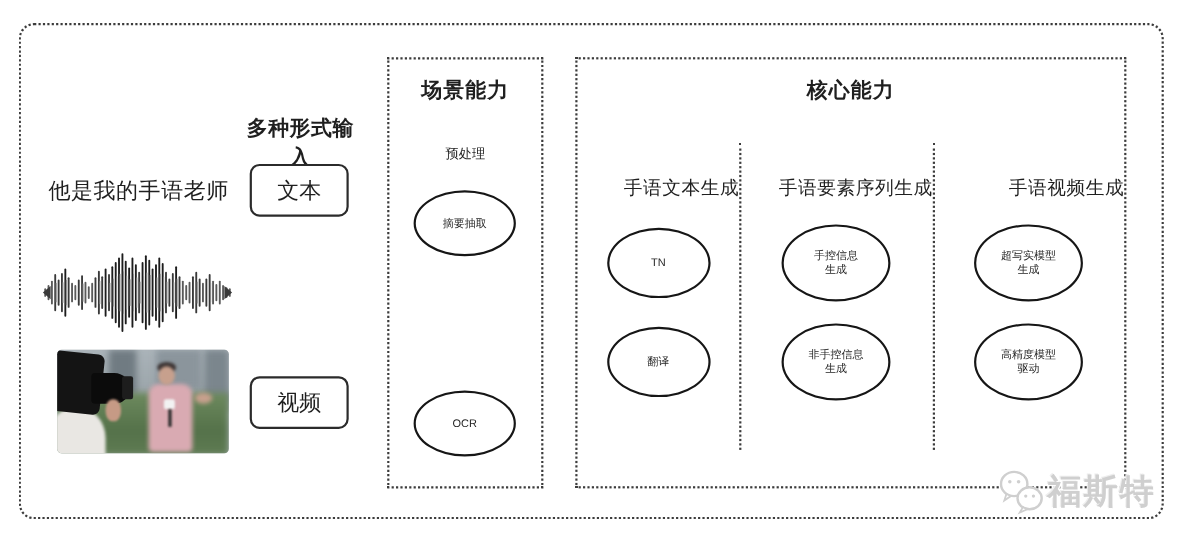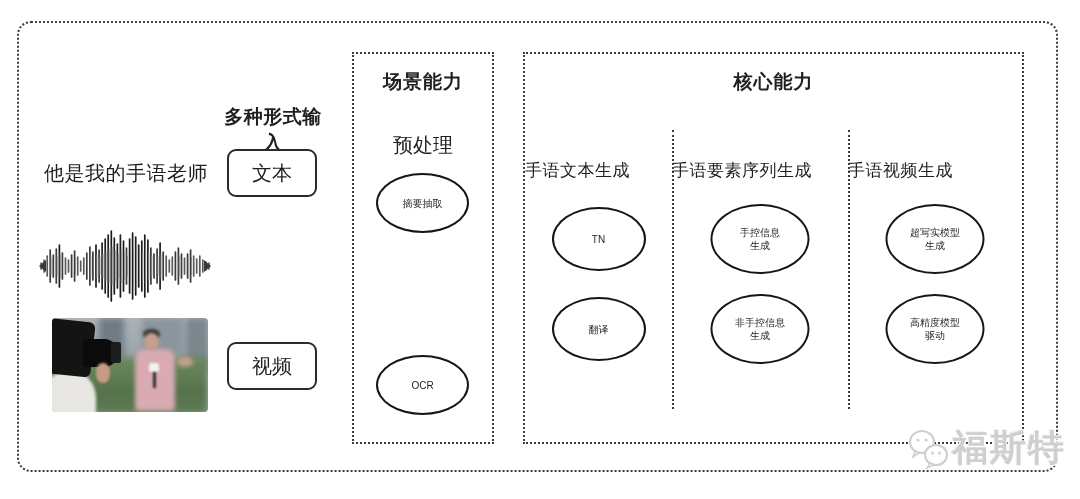--- a/index.html
+++ b/index.html
@@ -45,46 +45,46 @@
   .ph-cam2{left:20%;top:22%;width:22%;height:30%;background:#0b0b0b;border-radius:4px 16px 16px 4px;}
   .ph-cam3{left:38%;top:26%;width:6%;height:22%;background:#1d1d1d;border-radius:2px;}
   .ph-hand{left:28%;top:48%;width:14px;height:20px;border-radius:45%;background:#c69a85;filter:blur(1px);}
 
   
   .dash-box{position:absolute;border:2px dotted #3c3c3c;background:transparent;}
   .scene-box{left:352px;top:52px;width:138px;height:388px;}
   .core-box{left:523px;top:52px;width:497px;height:388px;}
   .box-title{position:absolute;left:0;right:0;top:15px;text-align:center;
     font-size:19px;font-weight:bold;letter-spacing:1px;}
-  .scene-sub{position:absolute;left:0;right:0;top:78px;text-align:center;font-size:20px;}
+  .scene-sub{position:absolute;left:0;right:0;top:78px;text-align:center;font-size:12px;}
 
   .ellipse{position:absolute;border:2.5px solid #161616;border-radius:50%;
     display:flex;align-items:center;justify-content:center;text-align:center;
     font-size:10px;line-height:1.3;white-space:pre-line;background:#fff;}
 
   
   .scene-box .ellipse{left:22px;width:89px;height:56px;}
   .sc-e1{top:119px;} .sc-e2{top:211px;} .sc-e3{top:301px;}
 
   
   .core-col{position:absolute;top:0;height:100%;}
   .col-1{left:0;width:147px;} .col-2{left:147px;width:176px;} .col-3{left:323px;width:174px;}
   .col-divider{position:absolute;top:76px;height:279px;width:0;border-left:2px dotted #3c3c3c;}
   .div-1{left:147px;} .div-2{left:323px;}
-  .col-header{position:absolute;left:0;right:0;top:105px;text-align:left;font-size:17px;letter-spacing:0.5px;}
+  .col-header{position:absolute;left:0;right:0;top:105px;text-align:right;font-size:17px;letter-spacing:0.5px;}
   .core-col .ellipse{left:50%;transform:translateX(-50%);}
   .e-single{width:90px;height:60px;}
   .e-double{width:95px;height:66px;}
   .row-1.e-single{top:153px;} .row-1.e-double{top:150px;}
   .row-2.e-single{top:243px;} .row-2.e-double{top:240px;}
 
   
   .watermark{position:absolute;left:906px;top:424px;display:flex;align-items:center;z-index:5;}
   .wm-icon{width:46px;height:46px;}
-  .wm-text{font-size:36px;font-weight:bold;color:#cfcfcf;letter-spacing:2px;
+  .wm-text{font-size:31px;font-weight:bold;color:#cfcfcf;letter-spacing:2px;
     text-shadow:1px 1px 0 #ffffff,-1px -1px 0 #eeeeee;}
 </style>
 </head>
 <body>
 
 <div class="canvas">
 
   <div class="outer-frame"></div>
 
   <div class="multi-input-header">多种形式输入</div>

